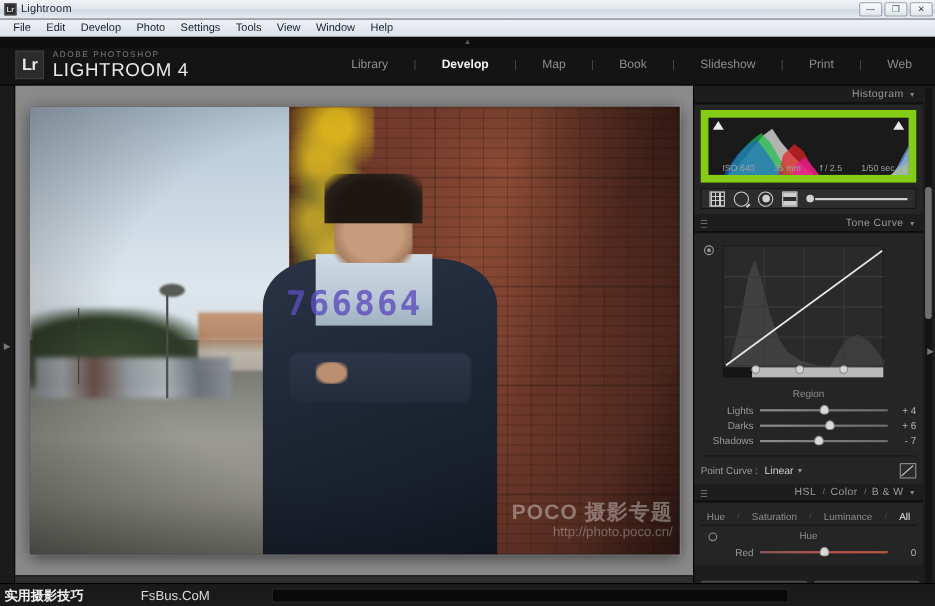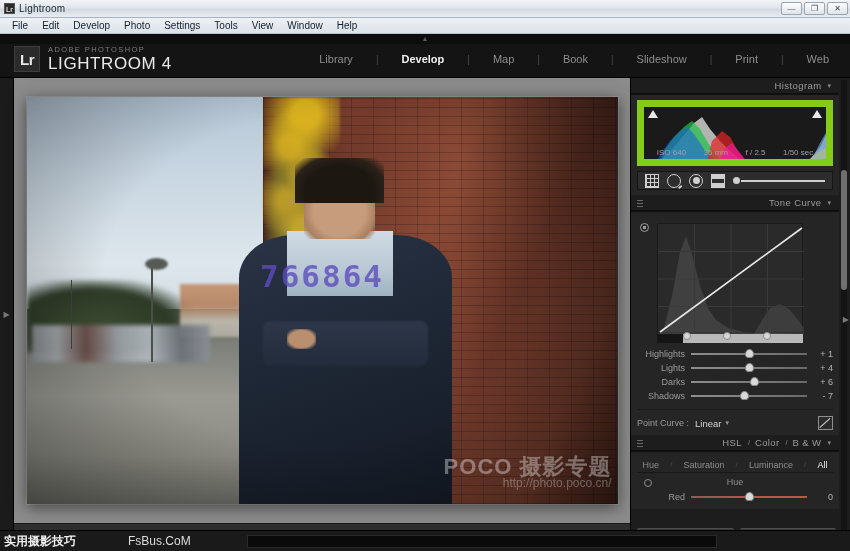--- a/index.html
+++ b/index.html
@@ -212,21 +212,21 @@
   .ph-watermark {
     position: absolute; left: 50%; top: 44%; transform: translate(-50%,-50%);
     font-size: 31px; font-weight: bold; letter-spacing: 2px;
     color: rgba(92,76,190,.80);
     font-family: "DejaVu Sans Mono", monospace;
   }
   .ph-poco {
     position: absolute; right: 6px; bottom: 14px; text-align: right;
   }
   .ph-poco-main {
-    font-size: 22px; color: rgba(235,235,235,.40); letter-spacing: 1px;
+    font-size: 19px; color: rgba(235,235,235,.40); letter-spacing: 1px;
     font-weight: bold; line-height: 21px;
   }
   .ph-poco-url { font-size: 12px; color: rgba(235,235,235,.34); line-height: 13px; }
 
   .stage-toolbar {
     position: absolute; left: 0; bottom: 0; width: 100%; height: 28px;
     background: #2e2e2e; border-top: 1px solid #1a1a1a;
     display: flex; align-items: center; padding: 0 8px;
   }
   .tb-btn {
@@ -597,28 +597,22 @@
                   <line x1="2" y1="108" x2="144" y2="4" stroke="#e8e8e8" stroke-width="1.6"></line>
                 </svg>
               </div>
               <div class="curve-splits">
                 <div class="split-h" style="left:26px"></div>
                 <div class="split-h" style="left:66px"></div>
                 <div class="split-h" style="left:106px"></div>
               </div>
             </div>
 
-
-            <div class="srow">
-              <div class="sname">Highlights</div>
-              <div class="strack">
-                <div class="sknob" style="left:50%"></div>
-              </div>
-              <div class="sval">+ 1</div>
-            </div>
+            <div class="region-label">Region</div>
+
             <div class="srow">
               <div class="sname">Lights</div>
               <div class="strack">
                 <div class="sknob" style="left:50%"></div>
               </div>
               <div class="sval">+ 4</div>
             </div>
             <div class="srow">
               <div class="sname">Darks</div>
               <div class="strack">

